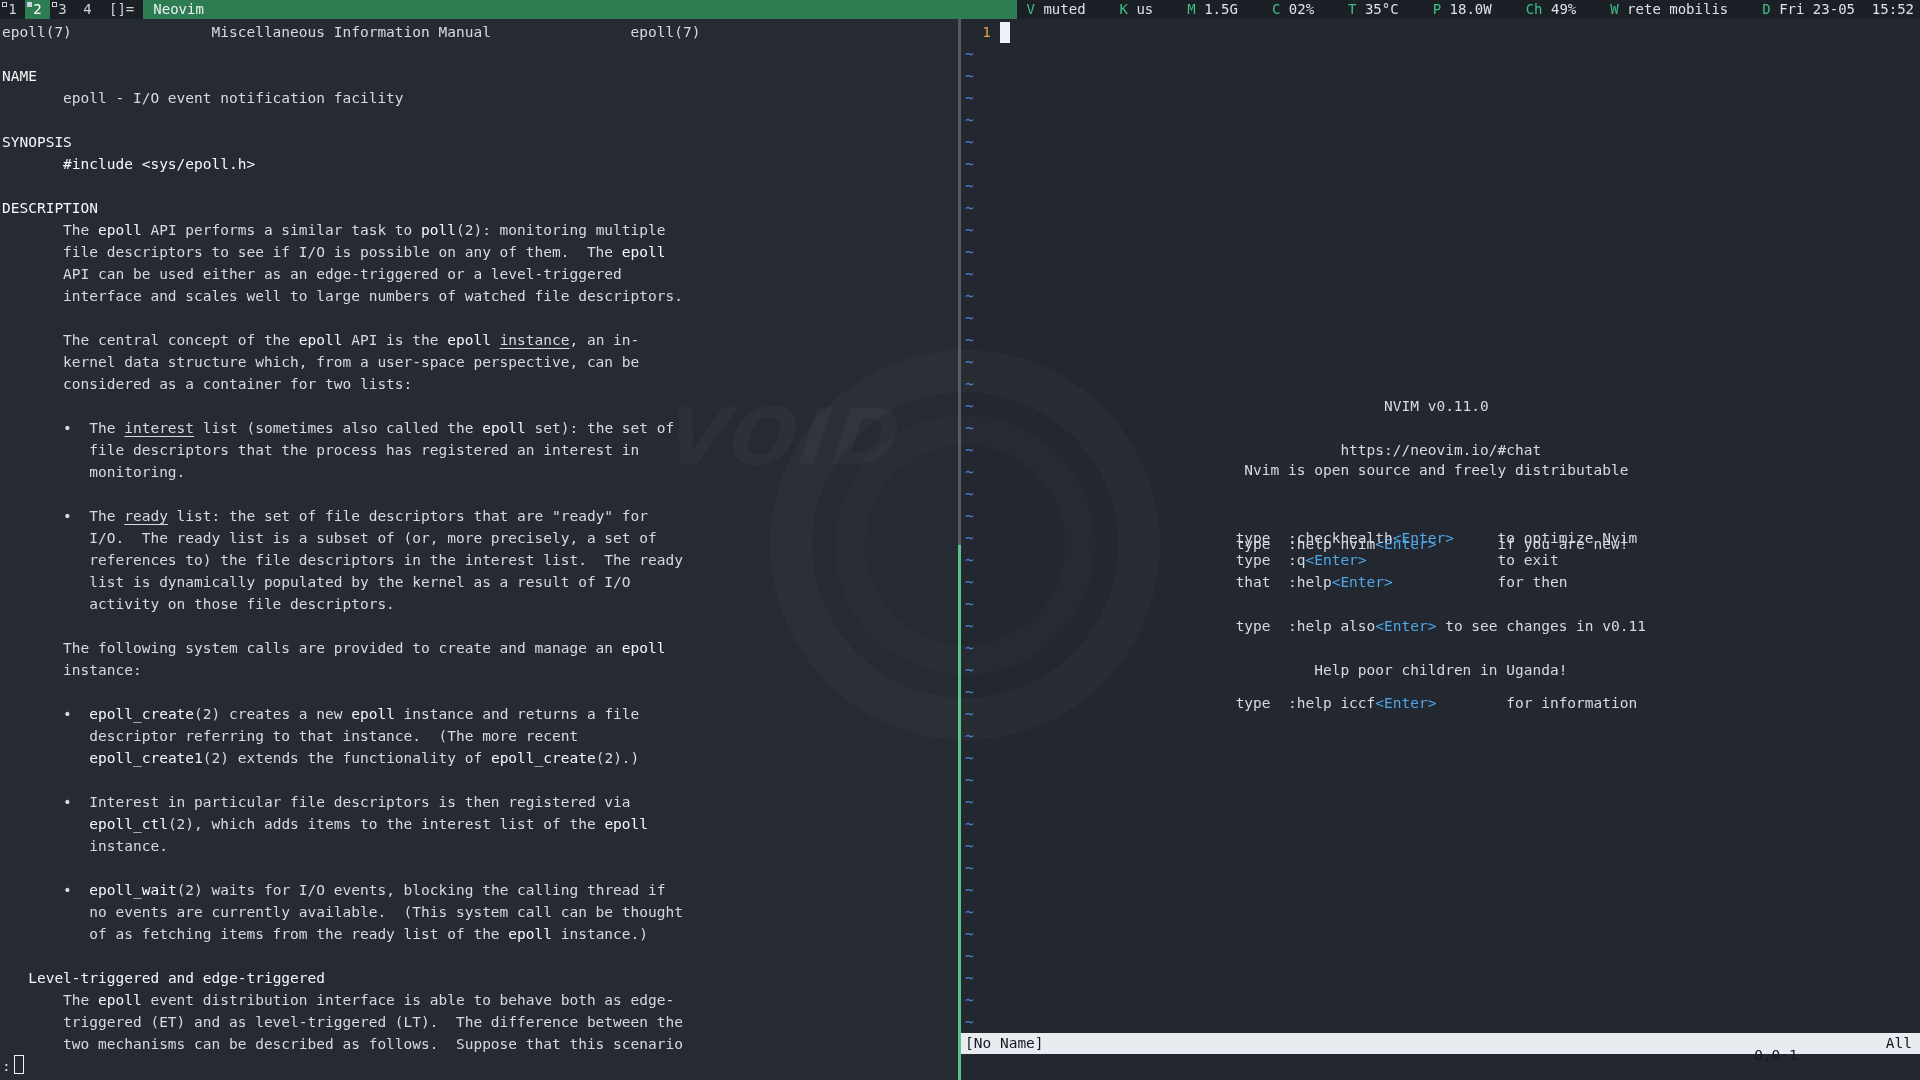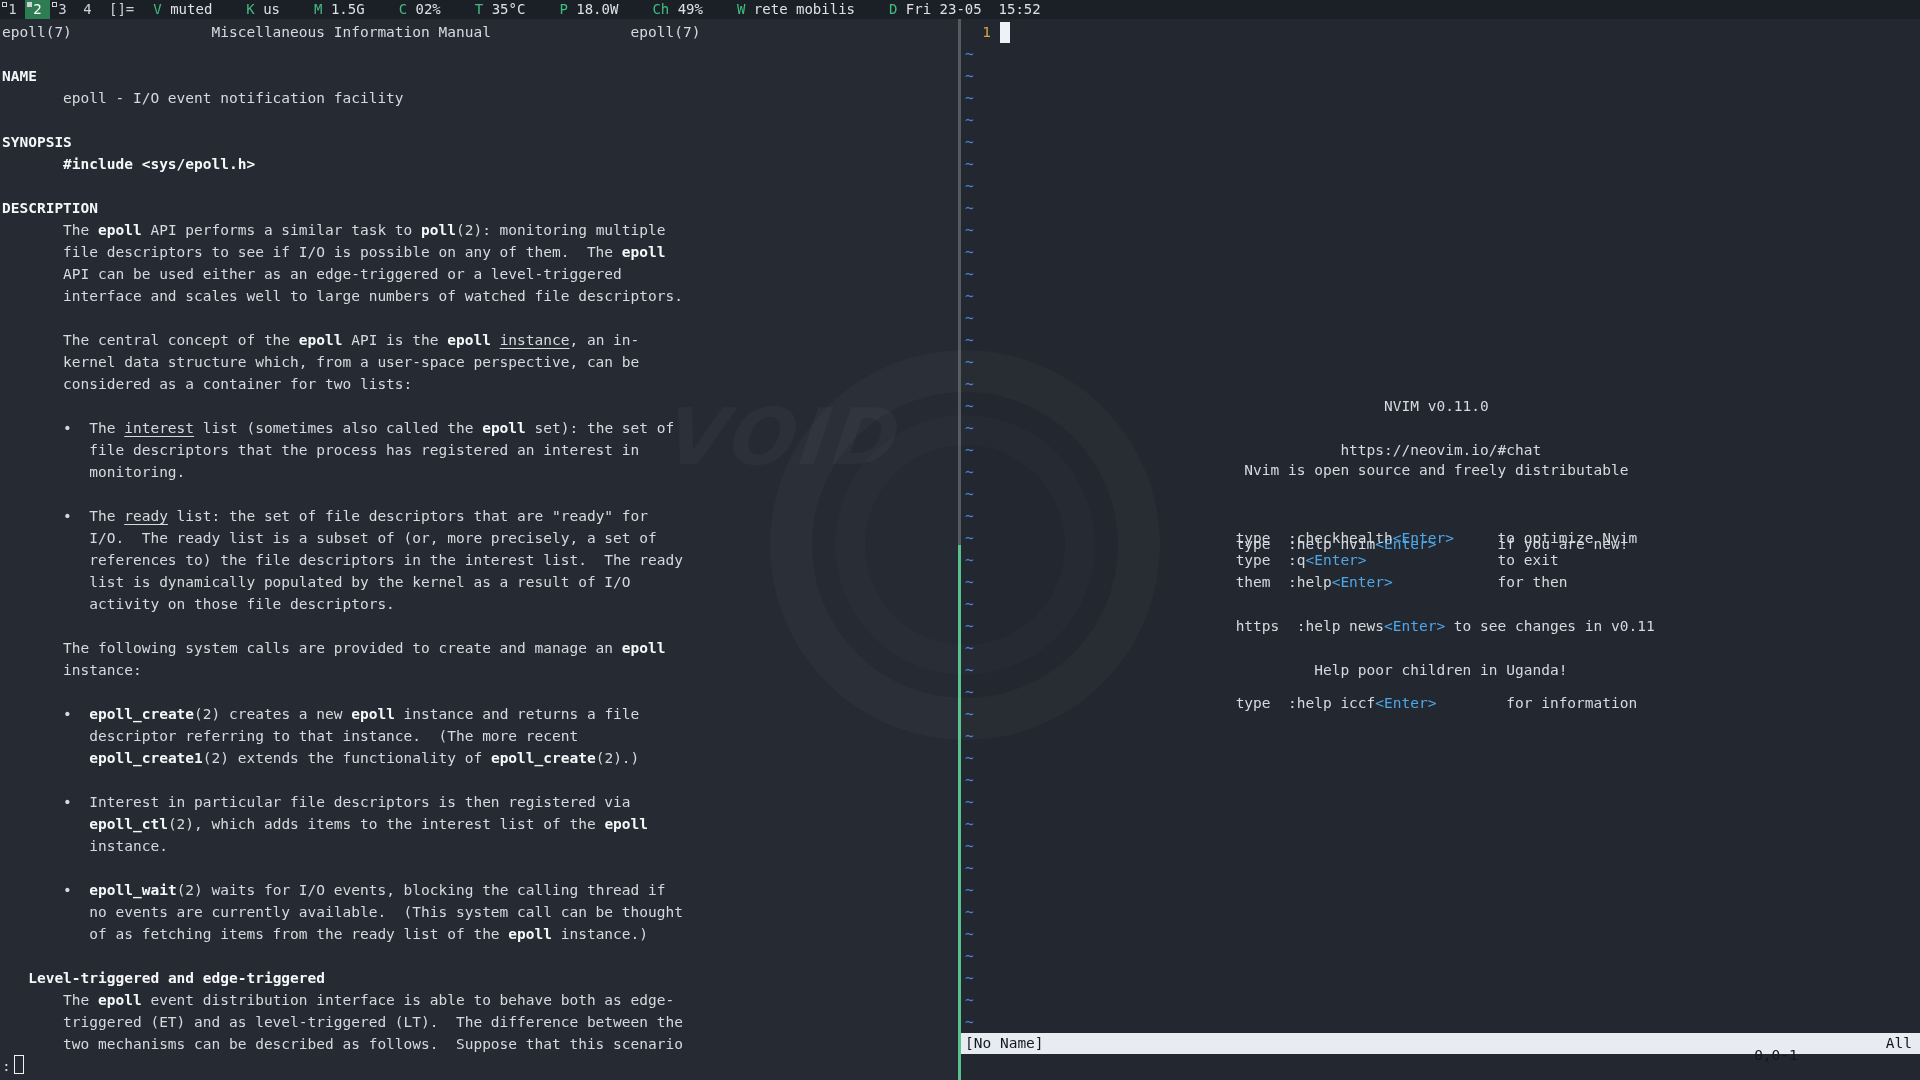--- a/index.html
+++ b/index.html
@@ -59,21 +59,21 @@
   .status-item .lab { color:var(--status-label); }
   .status-item .val { color:var(--status-value); }
   
   .win-left {
     position:absolute; left:0; top:19px; width:958px; height:1061px; z-index:2;
     background:var(--bg-left); color:var(--text);
     font-size:14.5px; line-height:22px;
   }
   .man-lines { padding:2px 0 0 2px; white-space:pre; }
   .mline { height:22px; white-space:pre; }
-  .mline .b { font-weight:bold; color:var(--bold-text); }
+  .mline .b { font-weight:normal; color:var(--bold-text); }
   .mline .u { text-decoration:underline; text-underline-offset:3px; }
   .man-prompt { height:22px; white-space:pre; padding-left:2px; }
   .hollow-cursor {
     display:inline-block; width:10px; height:19px; margin-left:3px;
     border:1.5px solid var(--cursor); vertical-align:text-bottom;
   }
   .divider-gray {
     position:absolute; left:958px; top:19px; width:3px; height:526px;
     background:var(--border-gray); z-index:3;
   }
@@ -112,20 +112,21 @@
 <div class="wallpaper"></div>
 
 <div class="topbar">
   <div id="tags" style="display:flex;">
       <div class="tag"><span class="sq outline"></span>1</div>
       <div class="tag sel"><span class="sq filled"></span>2</div>
       <div class="tag"><span class="sq outline"></span>3</div>
       <div class="tag">4</div>
     </div>
   <div class="ltsymbol">[]=</div>
+  <div class="wintitle">Neovim</div>
   <div id="status" class="status"><span class="status-item"><span class="lab">V</span><span class="val"> muted</span></span><span class="status-item"><span class="lab">K</span><span class="val"> us</span></span><span class="status-item"><span class="lab">M</span><span class="val"> 1.5G</span></span><span class="status-item"><span class="lab">C</span><span class="val"> 02%</span></span><span class="status-item"><span class="lab">T</span><span class="val"> 35°C</span></span><span class="status-item"><span class="lab">P</span><span class="val"> 18.0W</span></span><span class="status-item"><span class="lab">Ch</span><span class="val"> 49%</span></span><span class="status-item"><span class="lab">W</span><span class="val"> rete mobilis</span></span><span class="status-item"><span class="lab">D</span><span class="val"> Fri 23-05  15:52</span></span></div>
 </div>
 
 <div class="win-left">
   <div id="man-lines" class="man-lines"><div class="mline"><span>epoll(7)                Miscellaneous Information Manual                epoll(7)</span></div><div class="mline"></div><div class="mline"><span class="b">NAME</span></div><div class="mline"><span>       epoll - I/O event notification facility</span></div><div class="mline"></div><div class="mline"><span class="b">SYNOPSIS</span></div><div class="mline"><span>       </span><span class="b">#include &lt;sys/epoll.h&gt;</span></div><div class="mline"></div><div class="mline"><span class="b">DESCRIPTION</span></div><div class="mline"><span>       The </span><span class="b">epoll</span><span> API performs a similar task to </span><span class="b">poll</span><span>(2): monitoring multiple</span></div><div class="mline"><span>       file descriptors to see if I/O is possible on any of them.  The </span><span class="b">epoll</span></div><div class="mline"><span>       API can be used either as an edge-triggered or a level-triggered</span></div><div class="mline"><span>       interface and scales well to large numbers of watched file descriptors.</span></div><div class="mline"></div><div class="mline"><span>       The central concept of the </span><span class="b">epoll</span><span> API is the </span><span class="b">epoll</span><span> </span><span class="u">instance</span><span>, an in-</span></div><div class="mline"><span>       kernel data structure which, from a user-space perspective, can be</span></div><div class="mline"><span>       considered as a container for two lists:</span></div><div class="mline"></div><div class="mline"><span>       •  The </span><span class="u">interest</span><span> list (sometimes also called the </span><span class="b">epoll</span><span> set): the set of</span></div><div class="mline"><span>          file descriptors that the process has registered an interest in</span></div><div class="mline"><span>          monitoring.</span></div><div class="mline"></div><div class="mline"><span>       •  The </span><span class="u">ready</span><span> list: the set of file descriptors that are "ready" for</span></div><div class="mline"><span>          I/O.  The ready list is a subset of (or, more precisely, a set of</span></div><div class="mline"><span>          references to) the file descriptors in the interest list.  The ready</span></div><div class="mline"><span>          list is dynamically populated by the kernel as a result of I/O</span></div><div class="mline"><span>          activity on those file descriptors.</span></div><div class="mline"></div><div class="mline"><span>       The following system calls are provided to create and manage an </span><span class="b">epoll</span></div><div class="mline"><span>       instance:</span></div><div class="mline"></div><div class="mline"><span>       •  </span><span class="b">epoll_create</span><span>(2) creates a new </span><span class="b">epoll</span><span> instance and returns a file</span></div><div class="mline"><span>          descriptor referring to that instance.  (The more recent</span></div><div class="mline"><span>          </span><span class="b">epoll_create1</span><span>(2) extends the functionality of </span><span class="b">epoll_create</span><span>(2).)</span></div><div class="mline"></div><div class="mline"><span>       •  Interest in particular file descriptors is then registered via</span></div><div class="mline"><span>          </span><span class="b">epoll_ctl</span><span>(2), which adds items to the interest list of the </span><span class="b">epoll</span></div><div class="mline"><span>          instance.</span></div><div class="mline"></div><div class="mline"><span>       •  </span><span class="b">epoll_wait</span><span>(2) waits for I/O events, blocking the calling thread if</span></div><div class="mline"><span>          no events are currently available.  (This system call can be thought</span></div><div class="mline"><span>          of as fetching items from the ready list of the </span><span class="b">epoll</span><span> instance.)</span></div><div class="mline"></div><div class="mline"><span>   </span><span class="b">Level-triggered and edge-triggered</span></div><div class="mline"><span>       The </span><span class="b">epoll</span><span> event distribution interface is able to behave both as edge-</span></div><div class="mline"><span>       triggered (ET) and as level-triggered (LT).  The difference between the</span></div><div class="mline"><span>       two mechanisms can be described as follows.  Suppose that this scenario</span></div></div>
   <div class="man-prompt"><span>:</span><span class="hollow-cursor"></span></div>
 </div>
 
 <div class="divider-gray"></div>
 <div class="divider-green"></div>
@@ -180,22 +181,22 @@
       <div class="tilde" style="top: 970px;">~</div>
       <div class="tilde" style="top: 992px;">~</div>
     </div>
   <div id="nvim-intro">
       <div class="nline" style="top: 376px;">                                                <span>NVIM v0.11.0</span></div>
       <div class="nline" style="top: 420px; margin-top: 20px;">                                <span>Nvim is open source and freely distributable</span></div>
       <div class="nline" style="top: 420px;">                                           <span>https://neovim.io/#chat</span></div>
       <div class="nline" style="top: 486px; margin-top: 28px;">                               <span>type  :help nvim</span><span class="e">&lt;Enter&gt;</span><span>       if you are new! </span></div>
       <div class="nline" style="top: 508px;">                               <span>type  :checkhealth</span><span class="e">&lt;Enter&gt;</span><span>     to optimize Nvim</span></div>
       <div class="nline" style="top: 530px;">                               <span>type  :q</span><span class="e">&lt;Enter&gt;</span><span>               to exit         </span></div>
-      <div class="nline" style="top: 552px;">                               <span>them  :help</span><span class="e">&lt;Enter&gt;</span><span>            for then        </span></div>
-      <div class="nline" style="top: 596px;">                               <span>https  :help news</span><span class="e">&lt;Enter&gt;</span><span> to see changes in v0.11</span></div>
+      <div class="nline" style="top: 552px;">                               <span>that  :help</span><span class="e">&lt;Enter&gt;</span><span>            for then        </span></div>
+      <div class="nline" style="top: 596px;">                               <span>type  :help also</span><span class="e">&lt;Enter&gt;</span><span> to see changes in v0.11</span></div>
       <div class="nline" style="top: 640px;">                                        <span>Help poor children in Uganda!</span></div>
       <div class="nline" style="top: 673px;">                               <span>type  :help iccf</span><span class="e">&lt;Enter&gt;</span><span>        for information </span></div>
     </div>
   <div class="statusline">
     <span>[No Name]</span>
     <span class="sl-ruler">0,0-1</span>
     <span class="sl-scroll">All</span>
   </div>
 </div>
 

